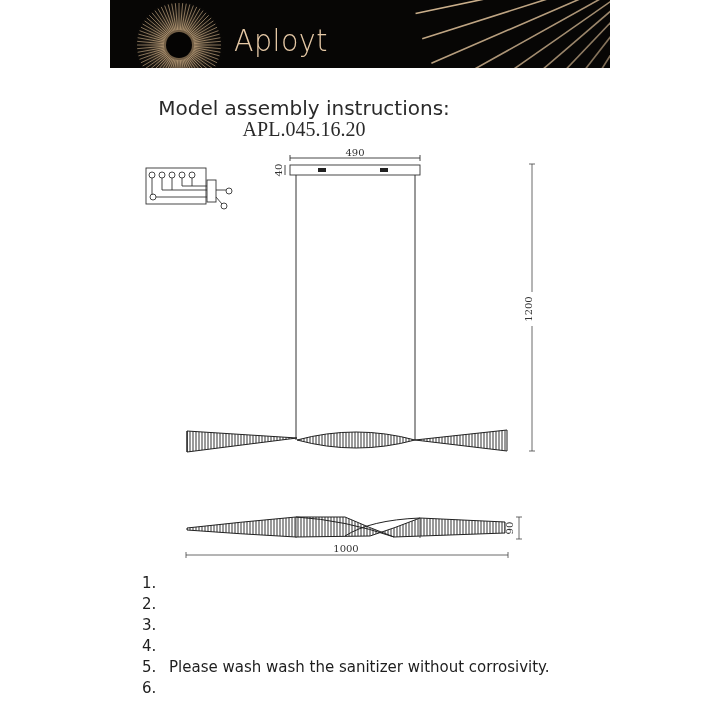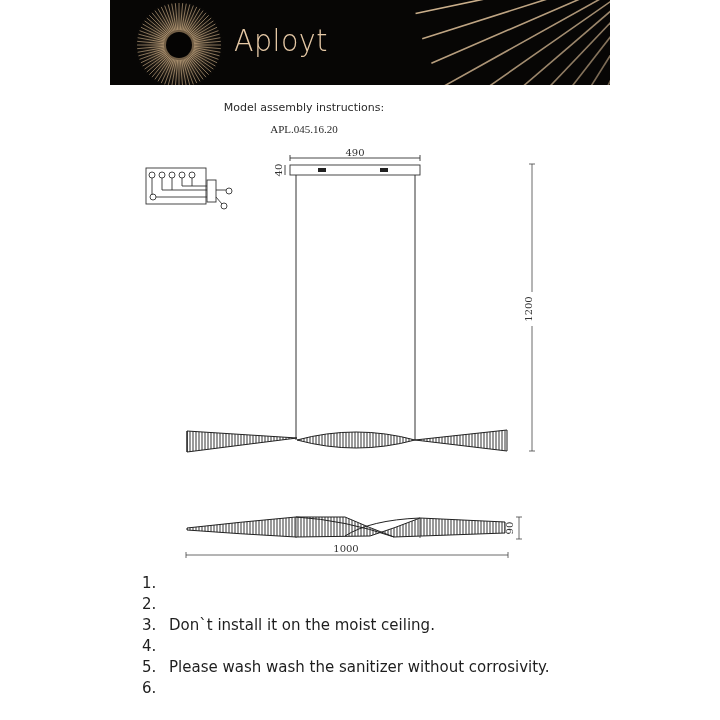--- a/index.html
+++ b/index.html
@@ -1,31 +1,31 @@
 <!DOCTYPE html>
 <html><head>
 <meta charset="utf-8">
 <style>
   html, body { margin: 0; padding: 0; }
   body {
     width: 720px; height: 720px; background: #ffffff; position: relative; overflow: hidden;
     font-family: "DejaVu Sans", sans-serif; color: #222;
   }
   .banner {
-    position: absolute; left: 110px; top: 0; width: 500px; height: 85px;
+    position: absolute; left: 110px; top: 0; width: 500px; height: 68px;
     background: #070605; overflow: hidden;
   }
   .banner svg { position: absolute; left: 0; top: 0; }
   .brand {
     position: absolute; left: 124px; top: 22px; font-family: "DejaVu Sans", sans-serif;
     font-weight: 300; font-size: 31px; color: #e6c9a6; letter-spacing: 0.5px;
     transform: scaleX(0.92); transform-origin: left center;
   }
   .title {
-    position: absolute; left: 0; width: 608px; text-align: center; font-size: 11px;
+    position: absolute; left: 0; width: 608px; text-align: center; font-size: 20px;
     color: #2a2a2a; line-height: 22px;
   }
   .title.l1 { top: 97px; }
   .title.l2 { top: 118px; font-family: Liberation Serif, serif; }
   .diagram { position: absolute; left: 0; top: 0; }
   .dimlabel { font-family: "DejaVu Serif", serif; font-size: 10px; fill: #333; }
   .instructions {
     position: absolute; left: 142px; top: 573px; margin: 0; padding: 0; list-style: none;
     font-size: 15px; line-height: 21px; color: #1e1e1e;
   }
@@ -212,21 +212,20 @@
 
 <ol class="instructions">
   <li>
       <span class="num">1.</span>
     </li>
   <li>
       <span class="num">2.</span>
     </li>
   <li>
       <span class="num">3.</span>
-      <span>Don`t install it on the moist ceiling.</span>
     </li>
   <li>
       <span class="num">4.</span>
     </li>
   <li>
       <span class="num">5.</span>
       <span>Please wash wash the sanitizer without corrosivity.</span>
     </li>
   <li>
       <span class="num">6.</span>

